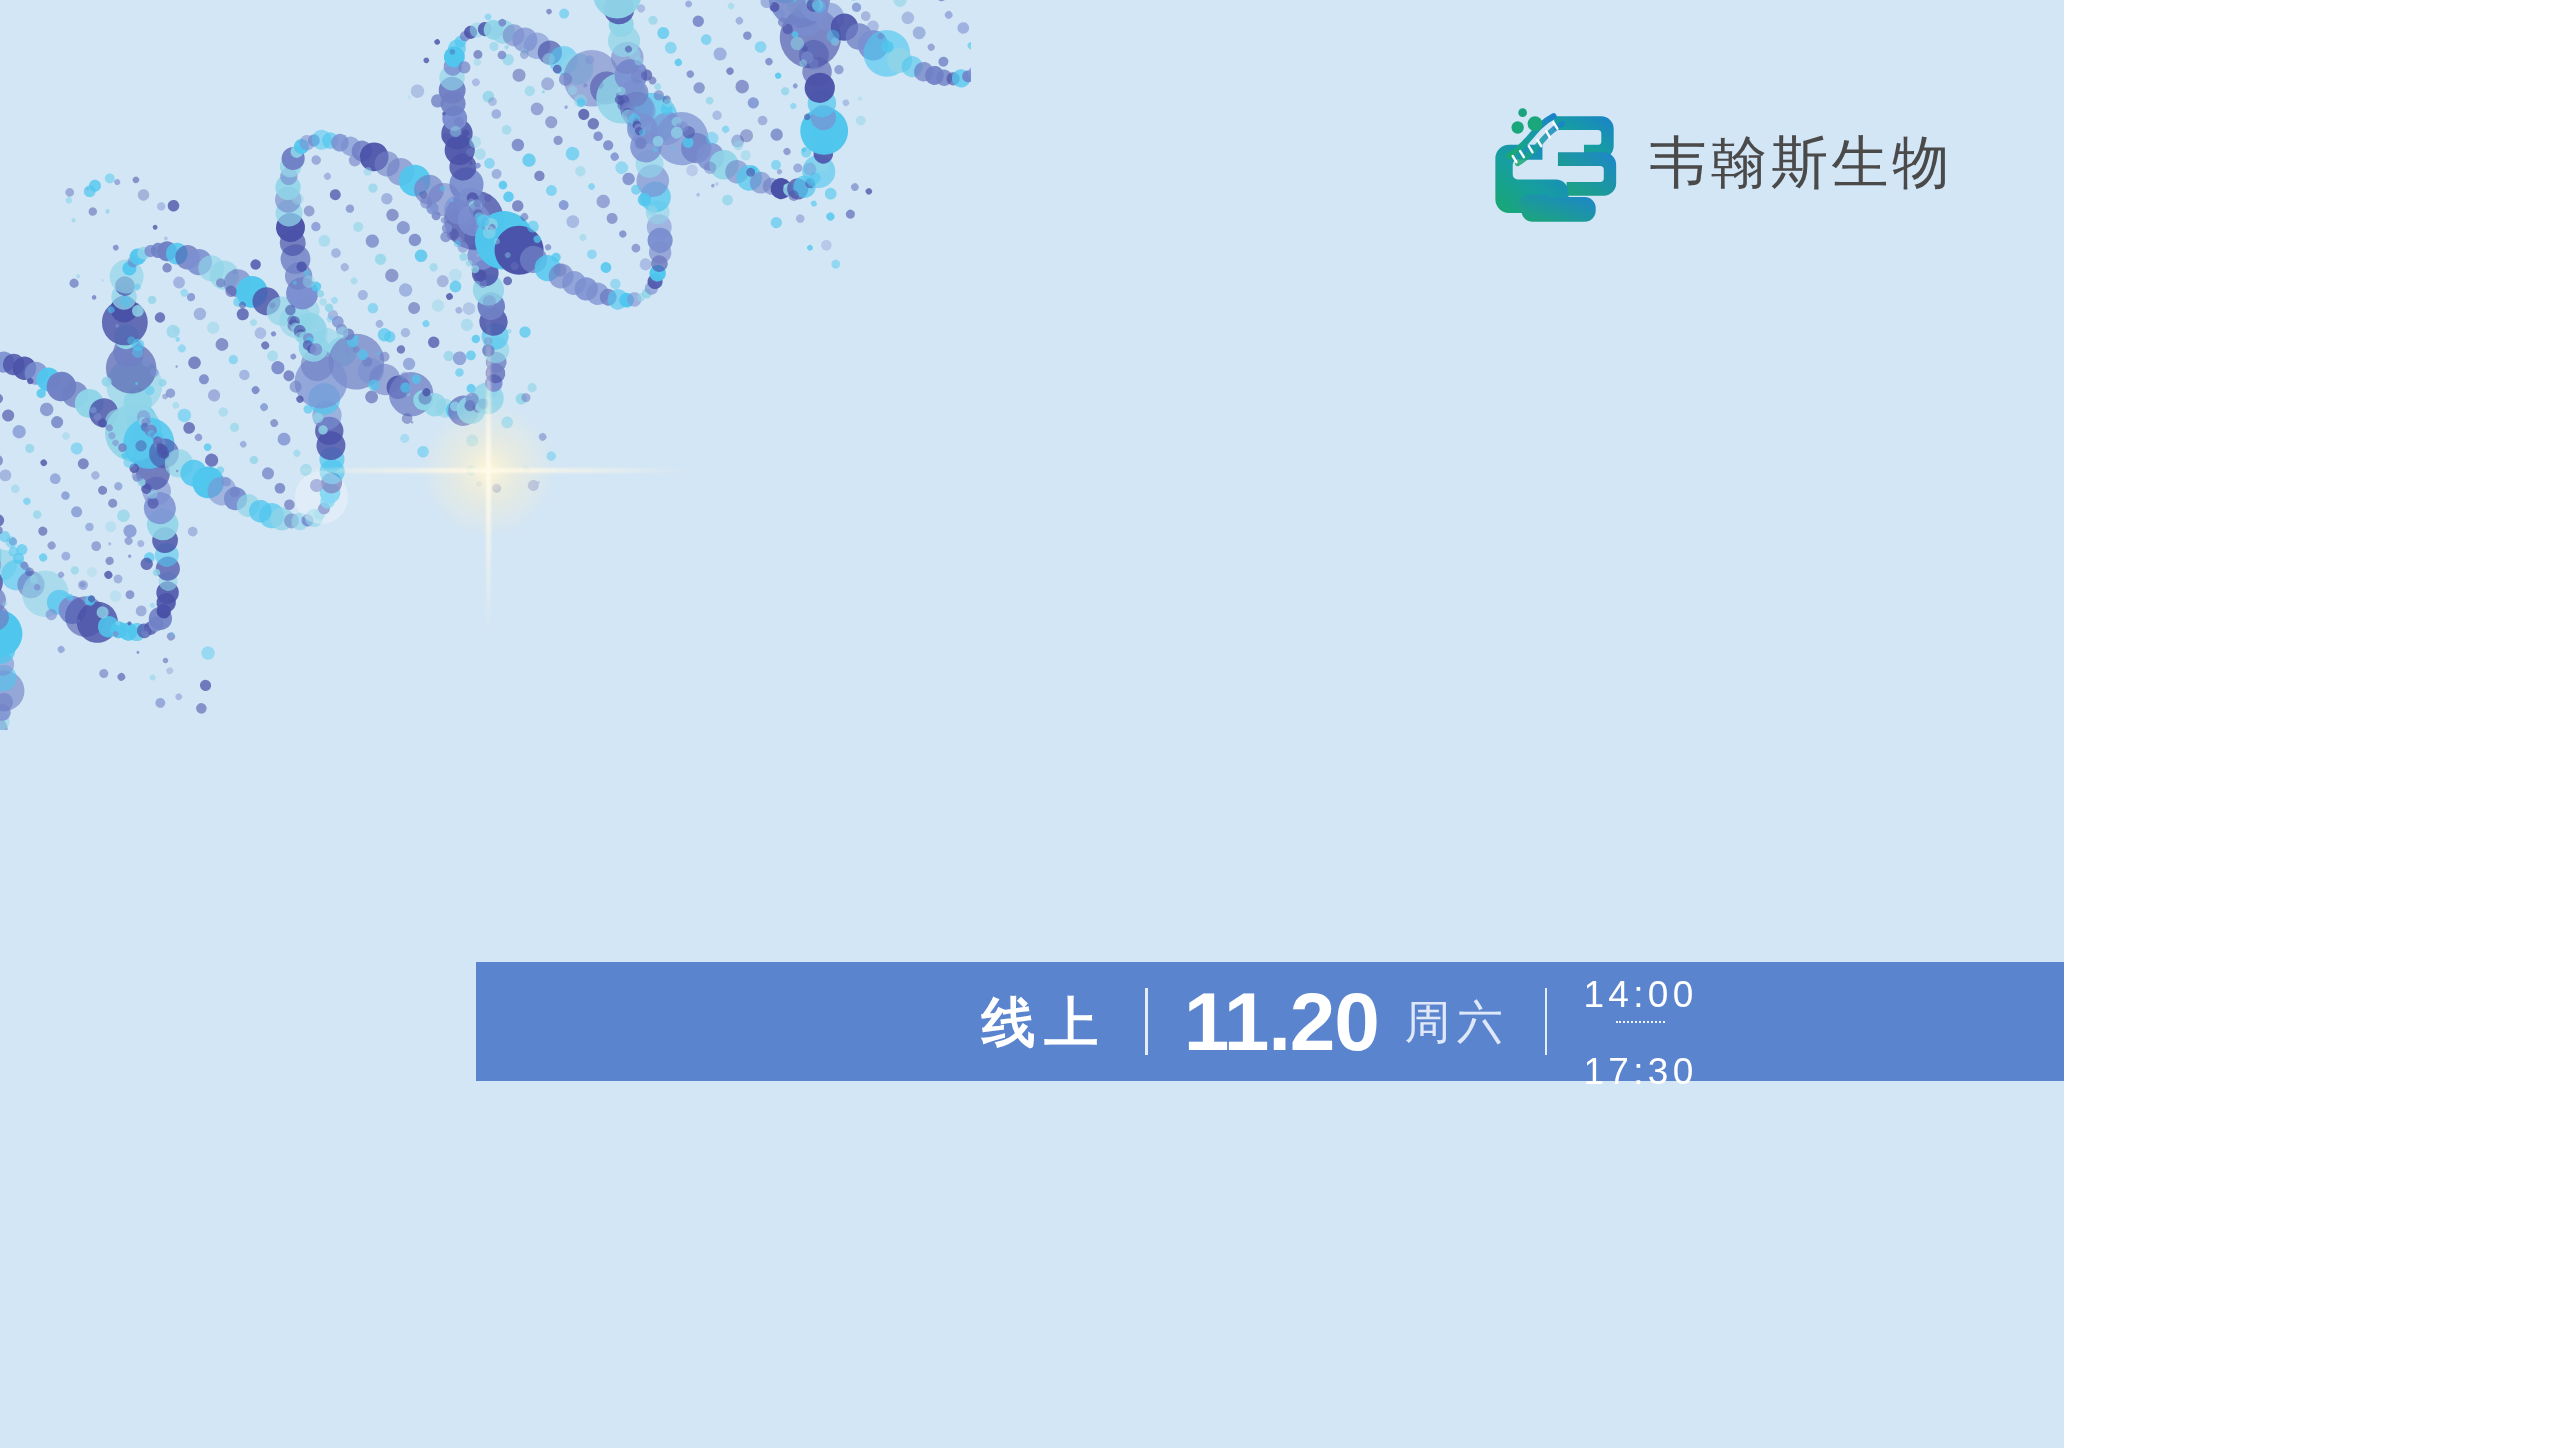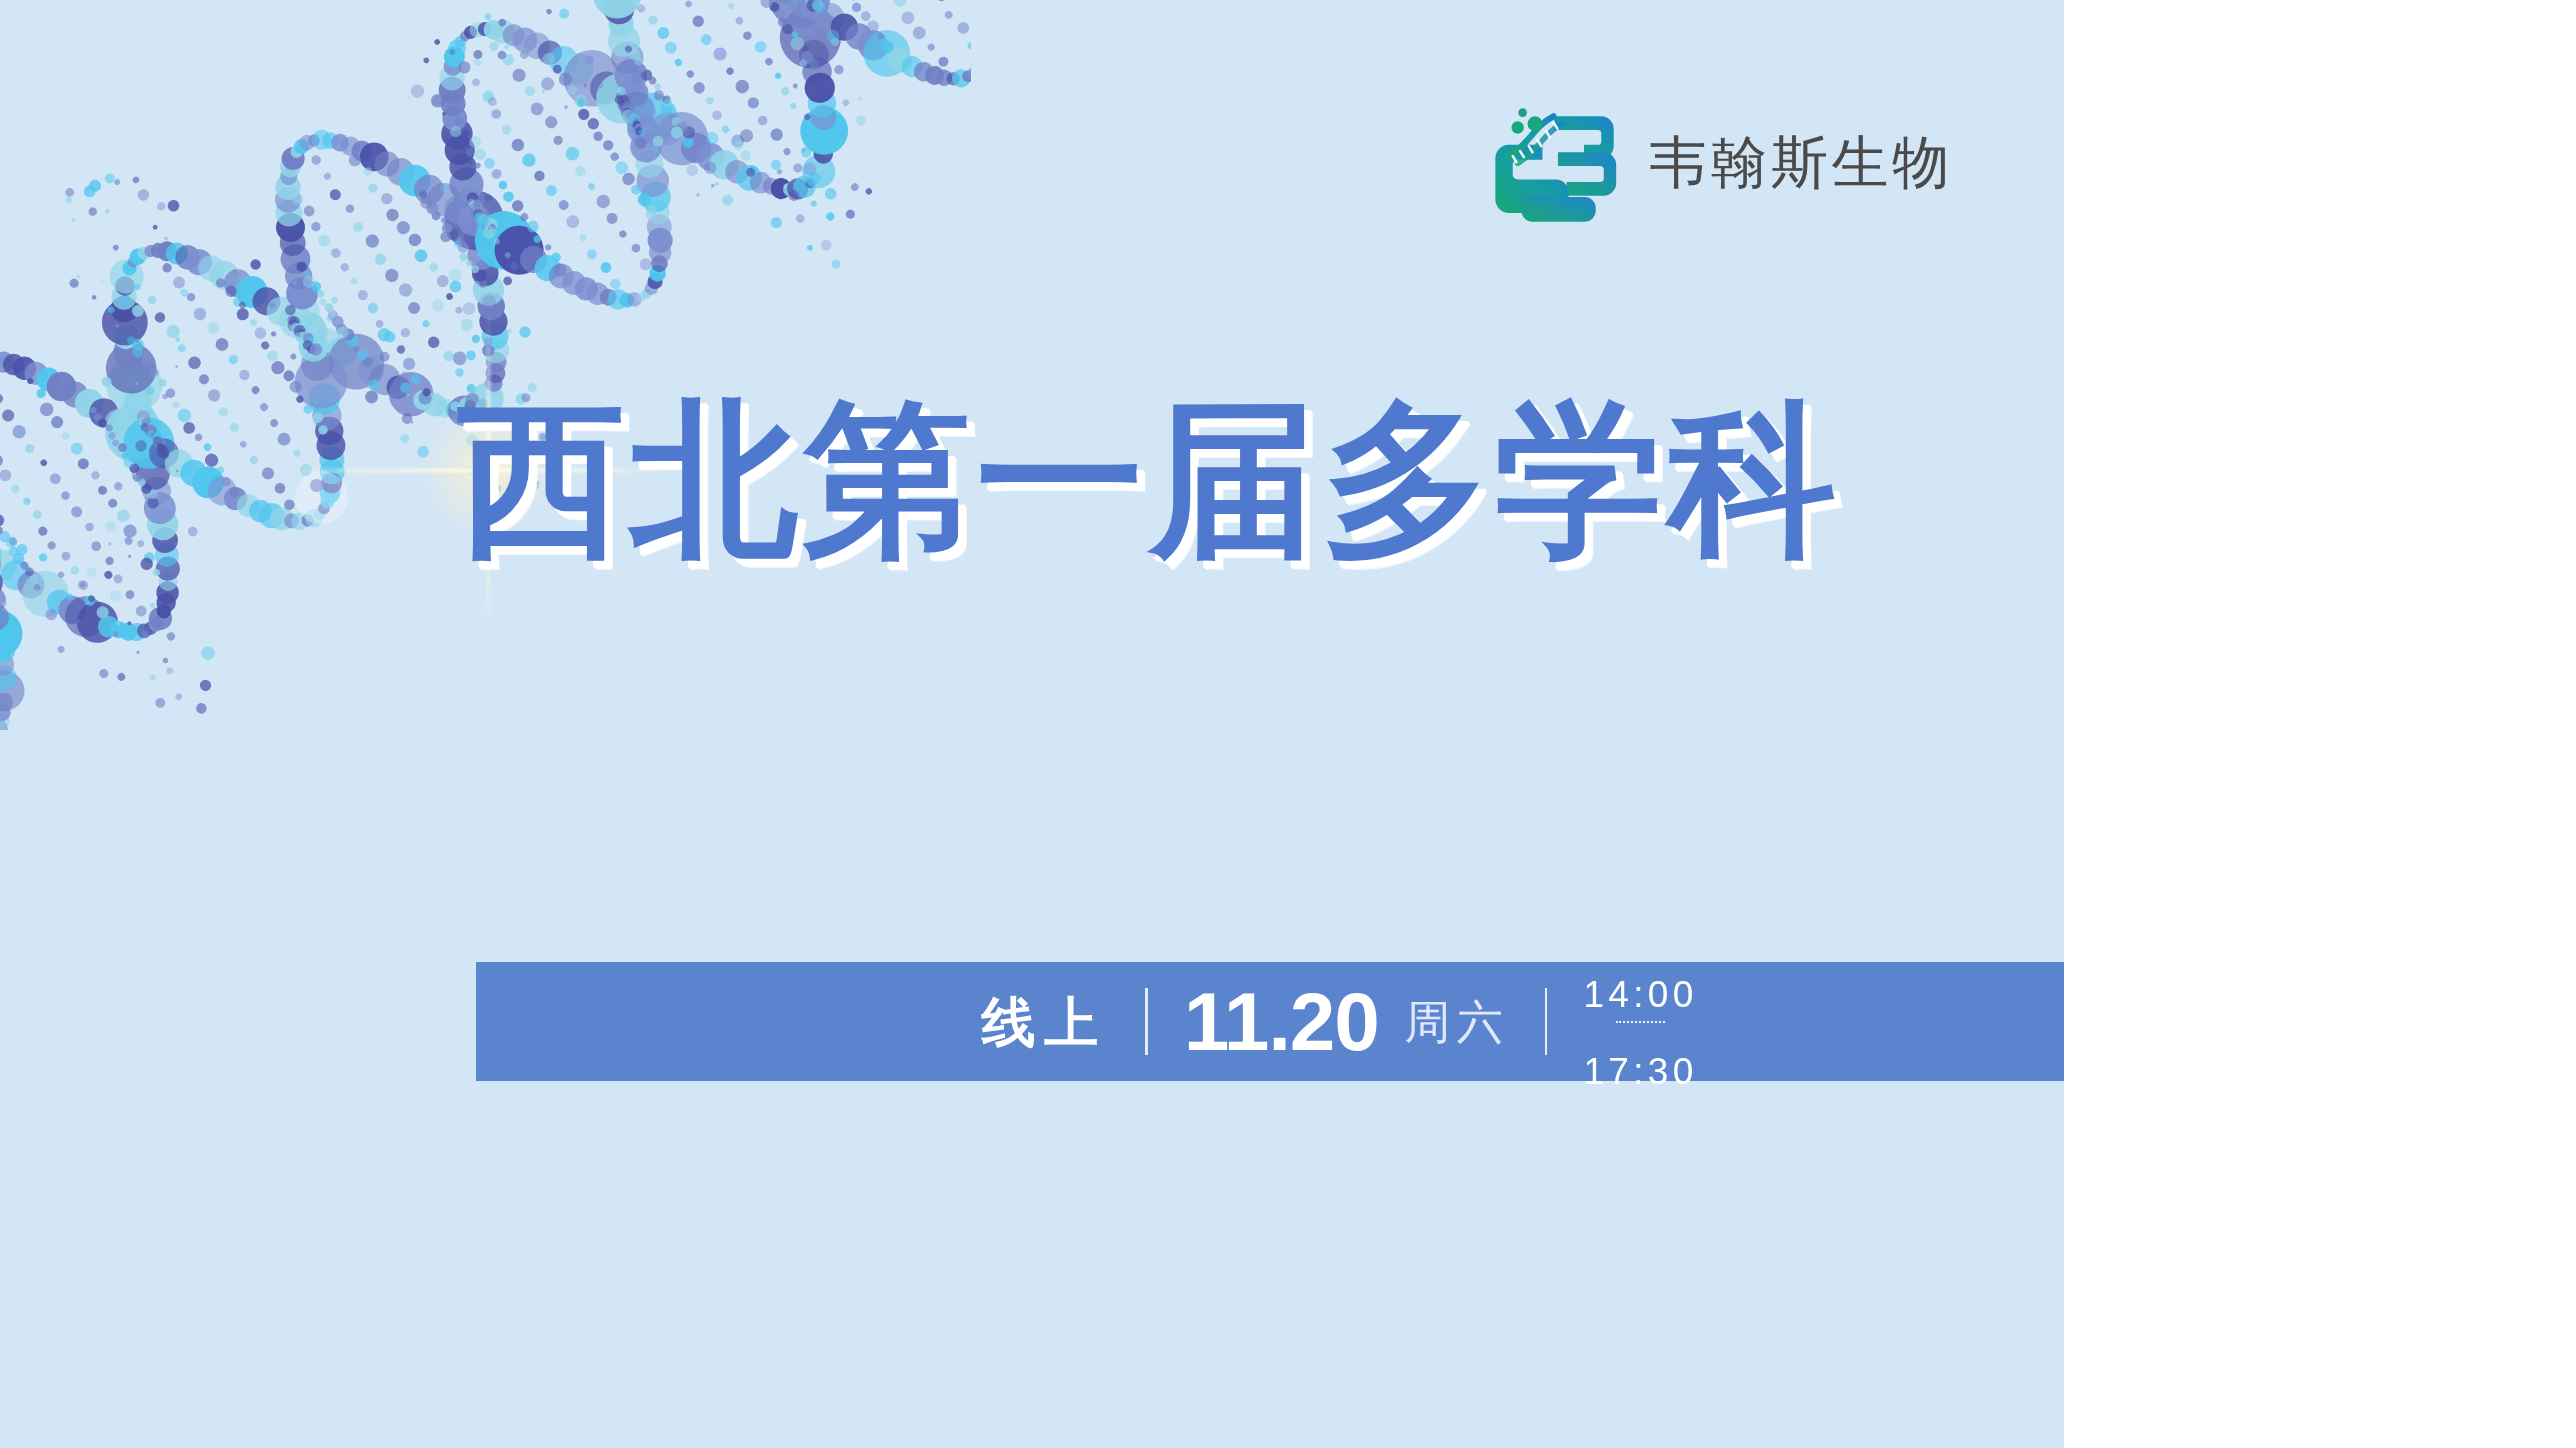--- a/index.html
+++ b/index.html
@@ -1550,21 +1550,20 @@
       </g>
 
       <circle cx="72" cy="46" r="10" fill="#1aa77c"></circle>
       <circle cx="100" cy="40" r="12" fill="#1aa77c"></circle>
       <circle cx="80" cy="22" r="7" fill="#1ba37f"></circle>
     </svg>
     <div id="brand-name">韦翰斯生物</div>
   </div>
 
   <div id="title-block">
-    <div id="title-line-1" class="title-line">西北第一届多学科</div>
   </div>
 
   <div id="info-bar">
     <div id="info-inner">
       <span class="info-online">线上</span>
       <span class="vrule"></span>
       <span class="info-date">11.20</span>
       <span class="info-weekday">周六</span>
       <span class="vrule"></span>
       <span id="time-stack">

